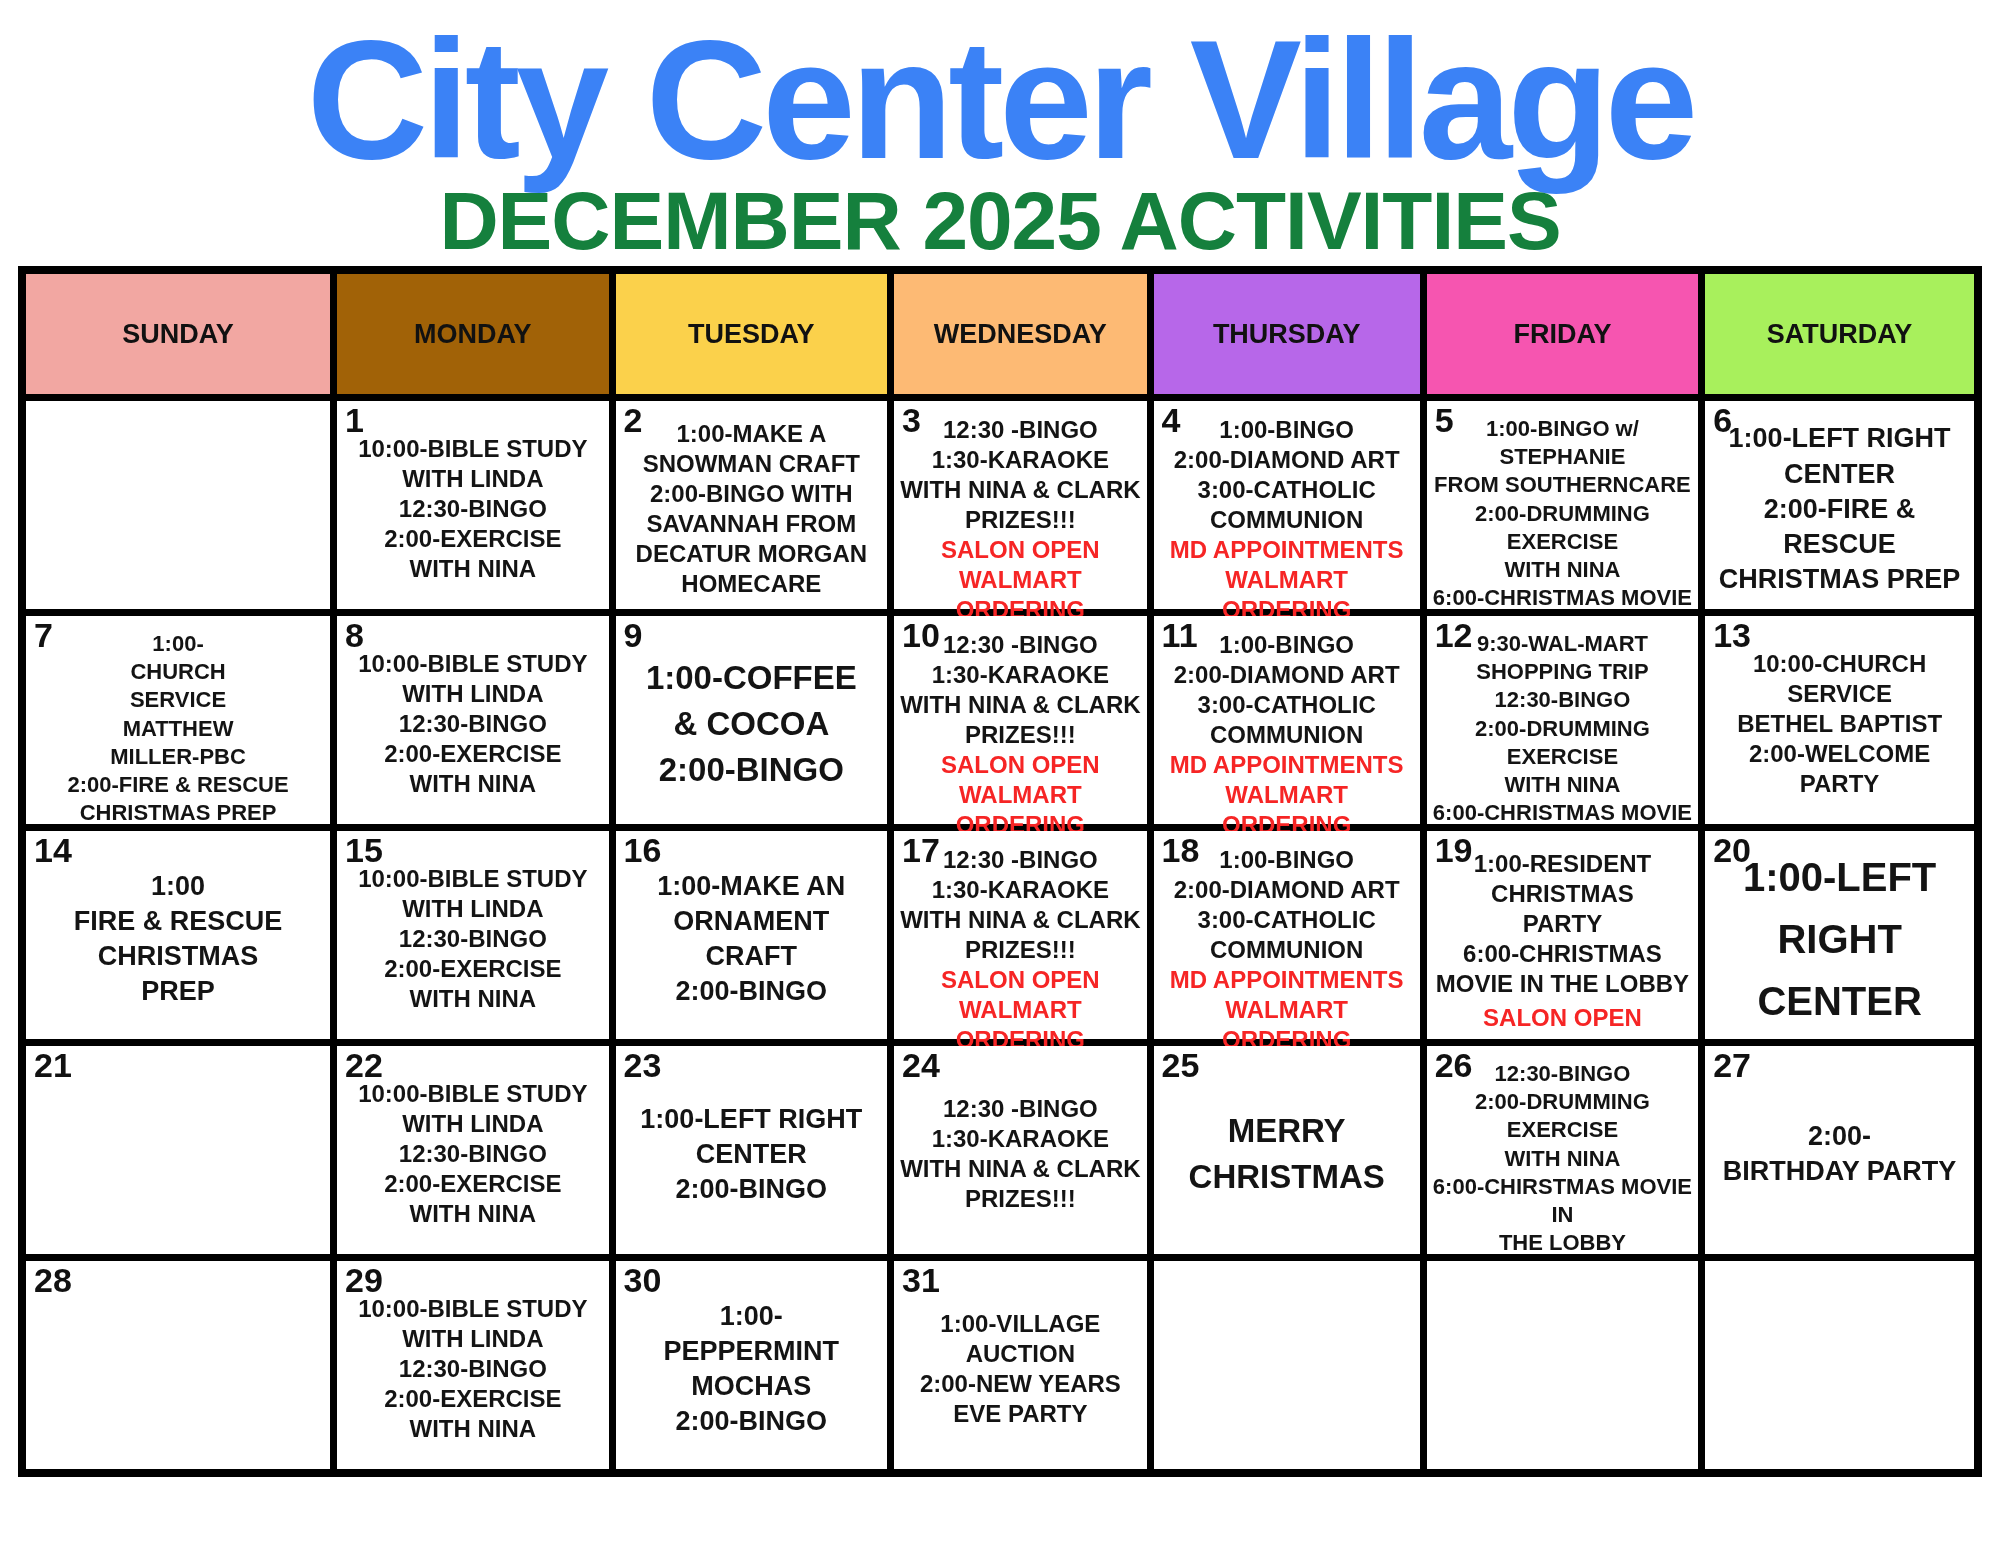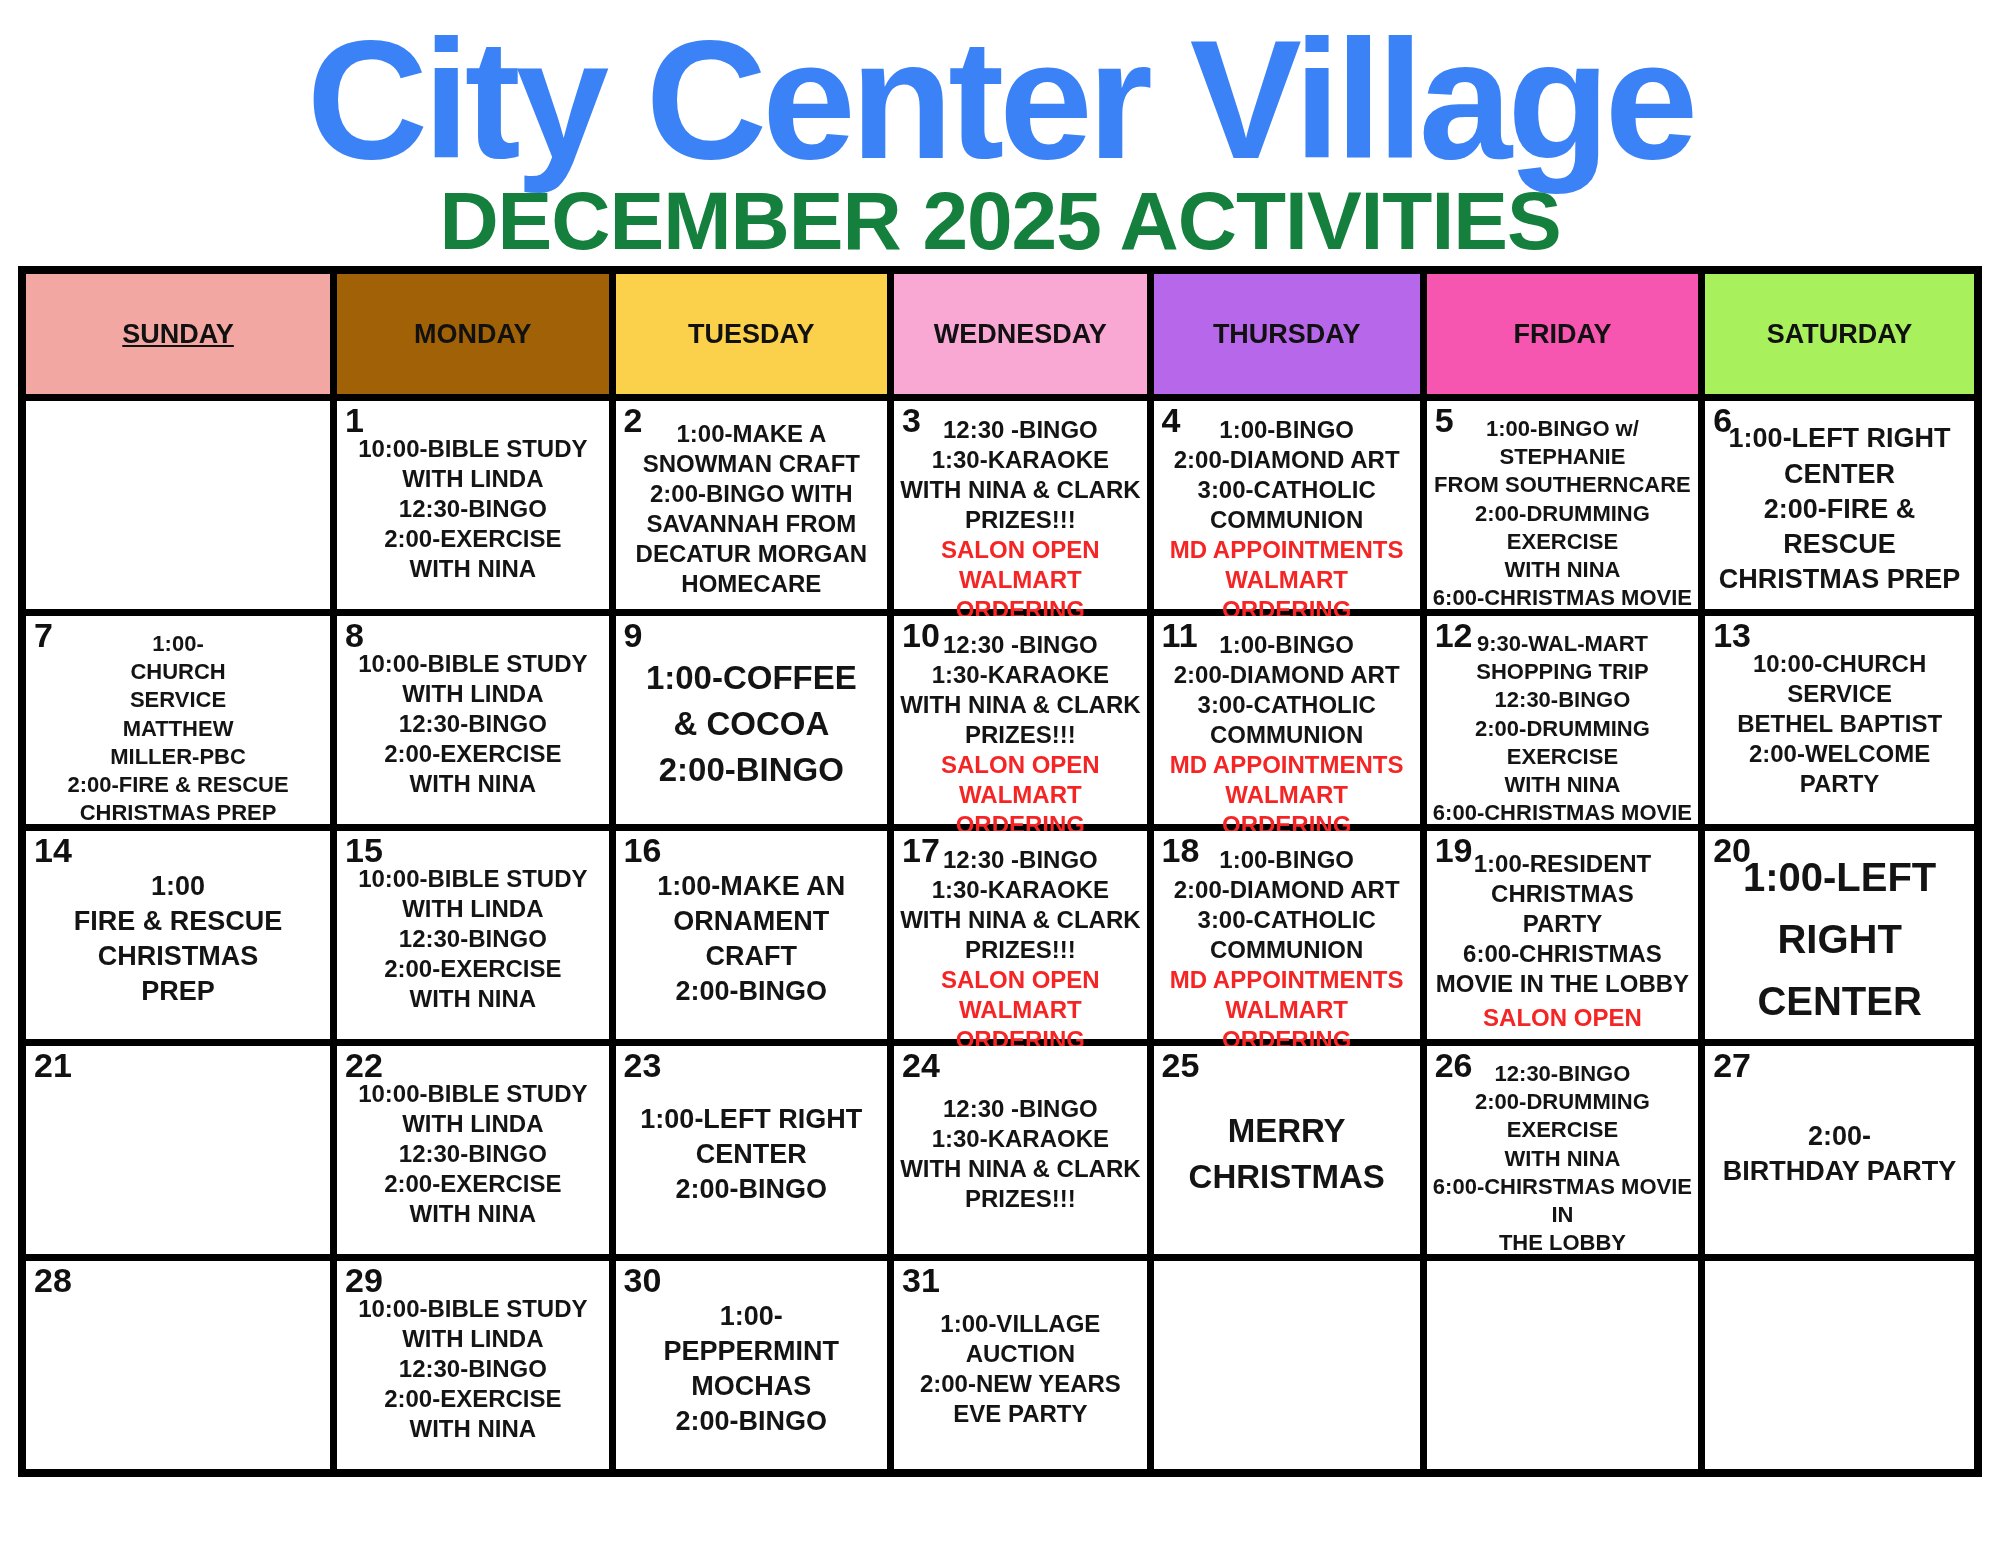--- a/index.html
+++ b/index.html
@@ -54,24 +54,24 @@
 </style>
 </head>
 <body>
 
 <div class="masthead">
   <h1 class="title">City Center Village</h1>
   <h2 class="subtitle">DECEMBER 2025 ACTIVITIES</h2>
 </div>
 
 <div class="cal" id="cal-grid">
-    <div class="hcell" style="background: rgb(242, 167, 162); text-decoration: underline;">SUNDAY</div>
+    <div class="hcell" style="background: rgb(242, 167, 162);">SUNDAY</div>
     <div class="hcell" style="background: #a16207;">MONDAY</div>
     <div class="hcell" style="background: rgb(251, 209, 75);">TUESDAY</div>
-    <div class="hcell" style="background: #f9a8d4;">WEDNESDAY</div>
+    <div class="hcell" style="background: #fdba74;">WEDNESDAY</div>
     <div class="hcell" style="background: rgb(183, 103, 233);">THURSDAY</div>
     <div class="hcell" style="background: rgb(246, 85, 176);">FRIDAY</div>
     <div class="hcell" style="background: rgb(168, 240, 92); text-align: right;">SATURDAY</div>
     <div class="cell">
       <div class="body m"></div>
     </div>
     <div class="cell">
       <span class="num">1</span>
       <div class="body m">
         <p>10:00-BIBLE STUDY</p>

